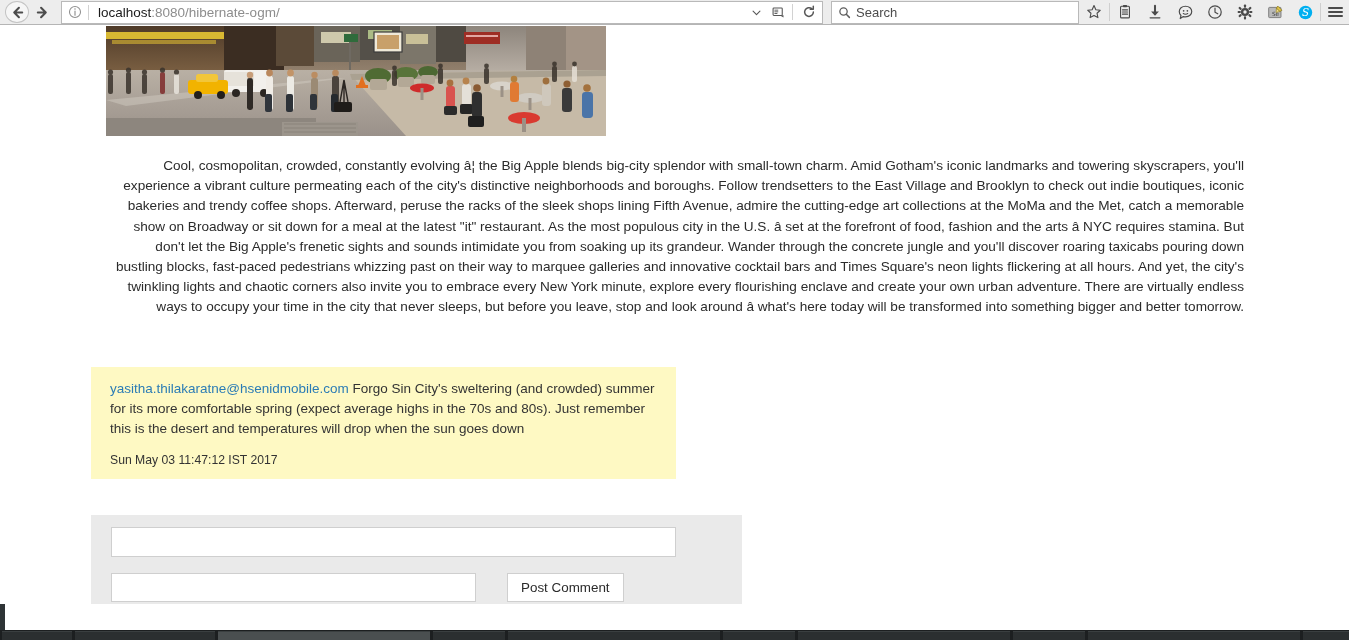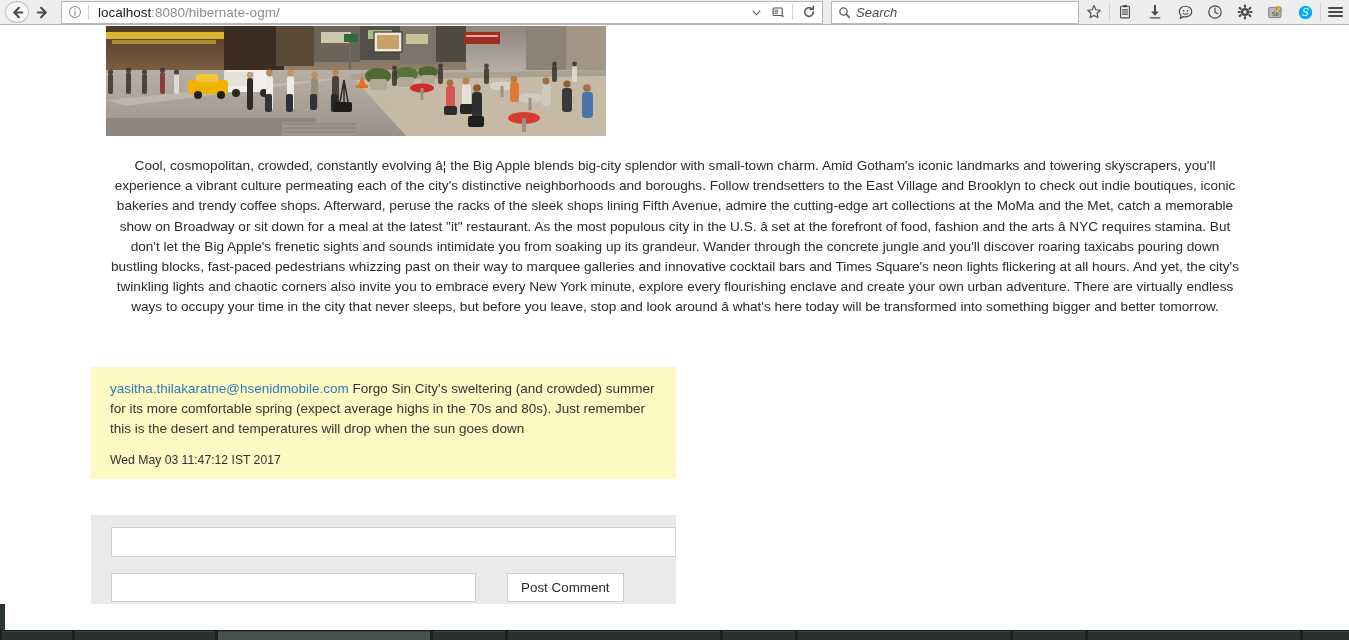--- a/index.html
+++ b/index.html
@@ -69,21 +69,20 @@
   }
   #urlbar-divider { width: 1px; height: 16px; background: #d2d2d2; margin: 0 3px; flex: 0 0 auto; }
 
   #searchbar {
     width: 248px; height: 23px;
     margin-left: 8px;
     background: #ffffff;
     border: 1px solid #b9b9b9;
     display: flex; align-items: flex-start;
     flex: 0 0 auto;
-    font-style: italic;
   }
   #search-icon { width: 24px; height: 21px; display:flex; align-items:center; justify-content:center; color:#5e5e5e; }
   #search-placeholder { font-size: 13px; color: #4d4d4d; line-height: 21px; }
 
   #toolbar-icons { display: flex; align-items: center; flex: 0 0 auto; height: 25px; }
   .tb-icon {
     width: 30px; height: 25px;
     display: flex; align-items: center; justify-content: center;
     color: #4b4b4b;
   }
@@ -109,21 +108,21 @@
   }
   #hero-image svg { display:block; width: 500px; height: 110px; }
 
   #article-text {
     position: absolute;
     left: 106px; top: 130px;
     width: 1138px;
     font-size: 13.6px;
     line-height: 20.2px;
     color: #2b2b2b;
-    text-align: center;
+    text-align: right;
   }
 
   #comment-block {
     position: absolute;
     left: 91px; top: 341px;
     width: 585px;
     background: #fef9c3;
     padding: 12px 10px 12px 10px;
   }
   #comment-body {
@@ -139,21 +138,21 @@
   #comment-date {
     margin-top: 14px;
     font-size: 12.2px;
     color: #333333;
     padding-left: 9px;
   }
 
   #comment-form {
     position: absolute;
     left: 91px; top: 489px;
-    width: 585px;
+    width: 651px;
     background: #eaeaea;
     padding: 9px 14px 12px 10px;
   }
   #comment-textarea {
     display: block;
     margin: 3px 0 0 10px;
     width: 565px; height: 30px;
     background: #ffffff;
     border: 1px solid #cfcfcf;
     font-family: "Liberation Sans", sans-serif;
@@ -515,21 +514,21 @@
 
       <rect x="176" y="96" width="76" height="14" fill="#9c958c"></rect>
       <path d="M178 98 H250 M178 102 H250 M178 106 H250" stroke="#8a837a" stroke-width="1"></path>
     </svg>
   </div>
 
   <div id="article-text">Cool, cosmopolitan, crowded, constantly evolving â¦ the Big Apple blends big-city splendor with small-town charm. Amid Gotham's iconic landmarks and towering skyscrapers, you'll experience a vibrant culture permeating each of the city's distinctive neighborhoods and boroughs. Follow trendsetters to the East Village and Brooklyn to check out indie boutiques, iconic bakeries and trendy coffee shops. Afterward, peruse the racks of the sleek shops lining Fifth Avenue, admire the cutting-edge art collections at the MoMa and the Met, catch a memorable show on Broadway or sit down for a meal at the latest "it" restaurant. As the most populous city in the U.S. â set at the forefront of food, fashion and the arts â NYC requires stamina. But don't let the Big Apple's frenetic sights and sounds intimidate you from soaking up its grandeur. Wander through the concrete jungle and you'll discover roaring taxicabs pouring down bustling blocks, fast-paced pedestrians whizzing past on their way to marquee galleries and innovative cocktail bars and Times Square's neon lights flickering at all hours. And yet, the city's twinkling lights and chaotic corners also invite you to embrace every New York minute, explore every flourishing enclave and create your own urban adventure. There are virtually endless ways to occupy your time in the city that never sleeps, but before you leave, stop and look around â what's here today will be transformed into something bigger and better tomorrow.</div>
 
   <div id="comment-block">
     <div id="comment-body"><a id="comment-author" href="#">yasitha.thilakaratne@hsenidmobile.com</a> <span>Forgo Sin City's sweltering (and crowded) summer for its more comfortable spring (expect average highs in the 70s and 80s). Just remember this is the desert and temperatures will drop when the sun goes down</span></div>
-    <div id="comment-date">Wed May 03 11:47:12 IST 2017</div>
+    <div id="comment-date">Sun May 03 11:47:12 IST 2017</div>
   </div>
 
   <div id="comment-form">
     <textarea id="comment-textarea" placeholder="" style=""></textarea>
     <div id="form-row2">
       <input id="comment-name-input" type="text" placeholder="" style="">
       <button id="post-comment-button">Post Comment</button>
     </div>
   </div>
 </div>

